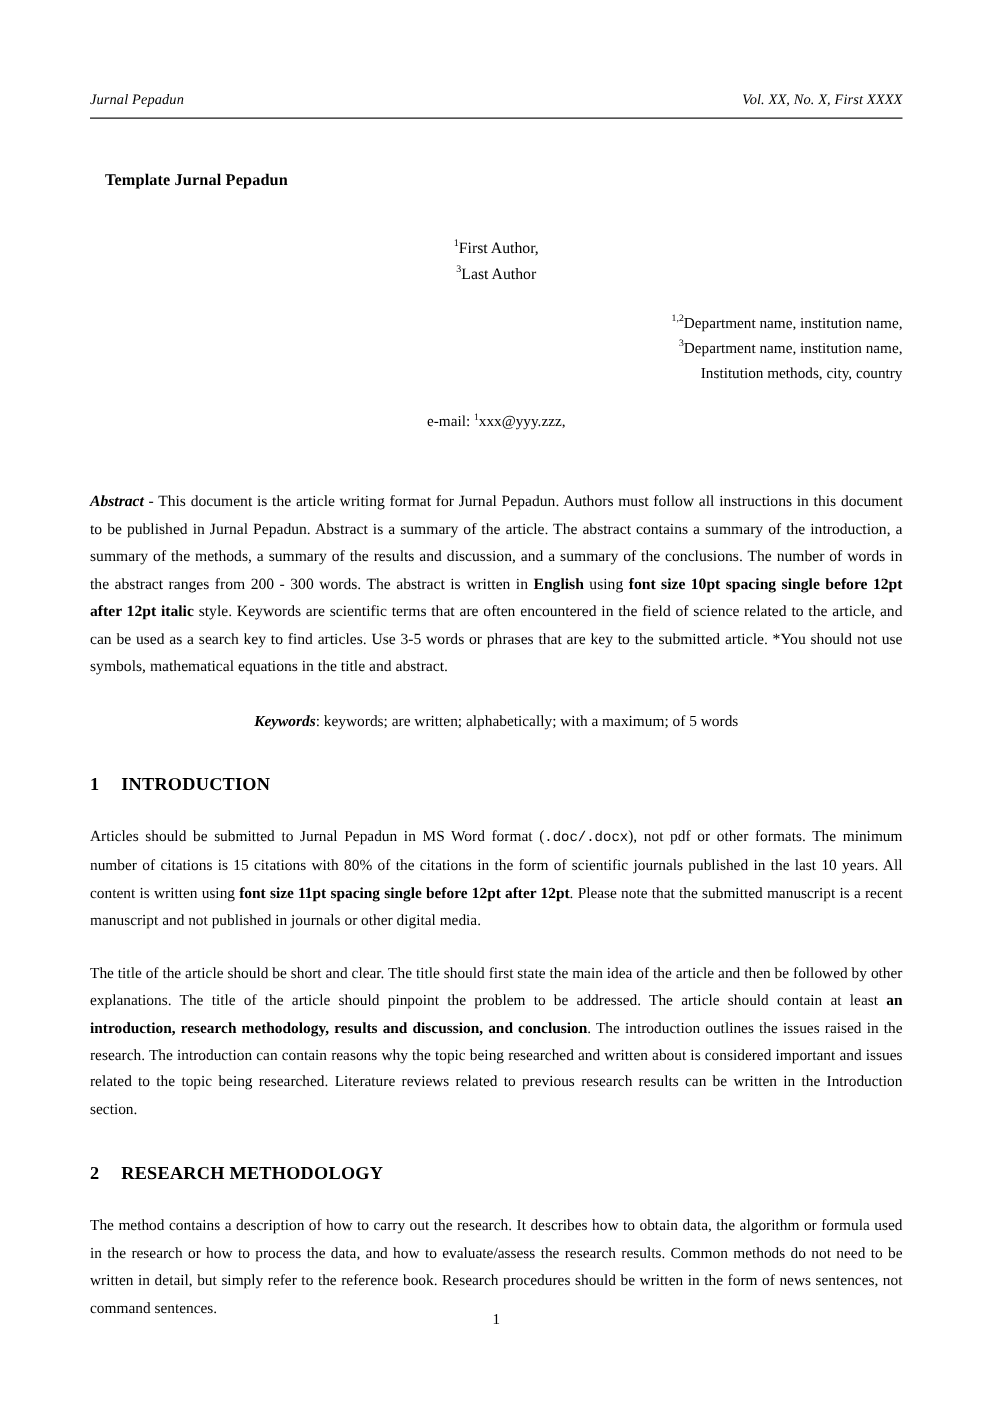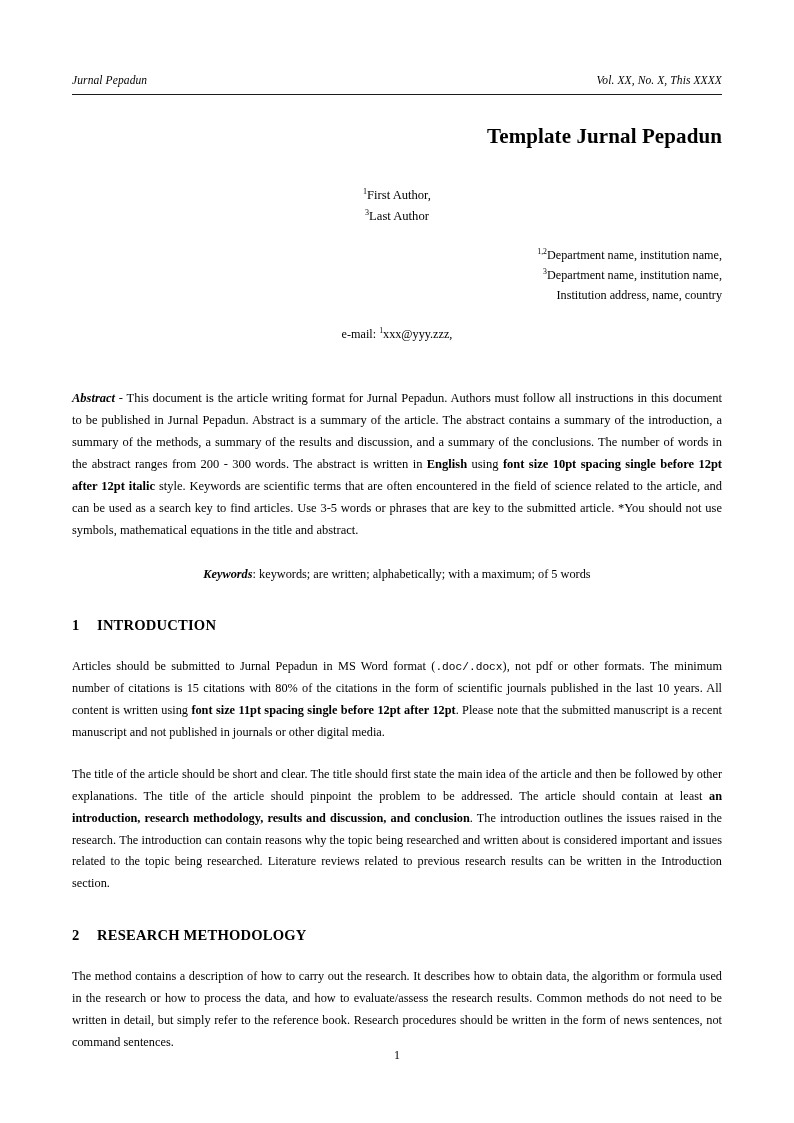--- a/index.html
+++ b/index.html
@@ -54,24 +54,24 @@
 
   
   .content {
     position: absolute;
     left: 72px;
     top: 118px;
     width: 650px;
   }
 
   .doc-title {
-    text-align: right;
-    font-weight: bold;
-    font-size: 21px;
-    margin: 0;
+    text-align: left;
+    font-weight: bold;
+    font-size: 13px;
+    margin: 12px;
     padding-top: 6px;
     letter-spacing: 0.1px;
   }
 
   .authors {
     text-align: center;
     font-size: 12.6px;
     margin-top: 36px;
     line-height: 1.63;
   }
@@ -162,37 +162,37 @@
     font-size: 12px;
   }
 </style>
 </head>
 <body>
 
 <div class="page">
 
   <div class="running-head">
     <span class="rh-left">Jurnal Pepadun</span>
-    <span class="rh-right">Vol. XX, No. X, This XXXX</span>
+    <span class="rh-right">Vol. XX, No. X, First XXXX</span>
   </div>
   <div class="head-rule"></div>
 
   <div class="content">
 
     <h1 class="doc-title">Template Jurnal Pepadun</h1>
 
     <div class="authors">
       <span class="ln"><sup>1</sup><span>First Author,</span></span>
       <span class="ln"><sup>3</sup><span>Last Author</span></span>
     </div>
 
     <div class="affiliations">
       <span class="ln"><sup>1,2</sup><span>Department name, institution name,</span></span>
       <span class="ln"><sup>3</sup><span>Department name, institution name,</span></span>
-      <span class="ln">Institution address, name, country</span>
+      <span class="ln">Institution methods, city, country</span>
     </div>
 
     <div class="emails">
       <span class="ln"><span>e-mail: </span><sup>1</sup><span>xxx@yyy.zzz,</span></span>
     </div>
 
     <p class="abstract"><span class="abstract-label">Abstract</span><span> -  </span><span>This document is the article writing format for Jurnal Pepadun. Authors must follow all instructions in this document to be published in Jurnal Pepadun. Abstract is a summary of the article. The abstract contains a summary of the introduction, a summary of the methods, a summary of the results and discussion, and a summary of the conclusions. The number of words in the abstract ranges from 200 - 300 words. The abstract is written in </span><b>English</b><span> using </span><b>font size 10pt spacing single before 12pt after 12pt italic</b><span> style.  Keywords are scientific terms that are often encountered in the field of science related to the article, and can be used as a search key to find articles. Use 3-5 words or phrases that are key to the submitted article. *You should not use symbols, mathematical equations in the title and abstract.</span></p>
 
     <p class="keywords"><span class="keywords-label">Keywords</span><span>: </span><span>keywords; are written; alphabetically; with a maximum; of 5 words</span></p>
 

